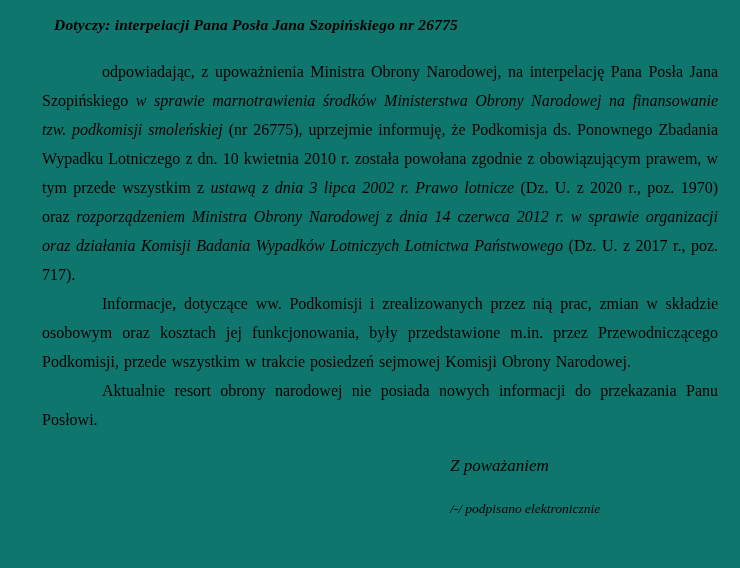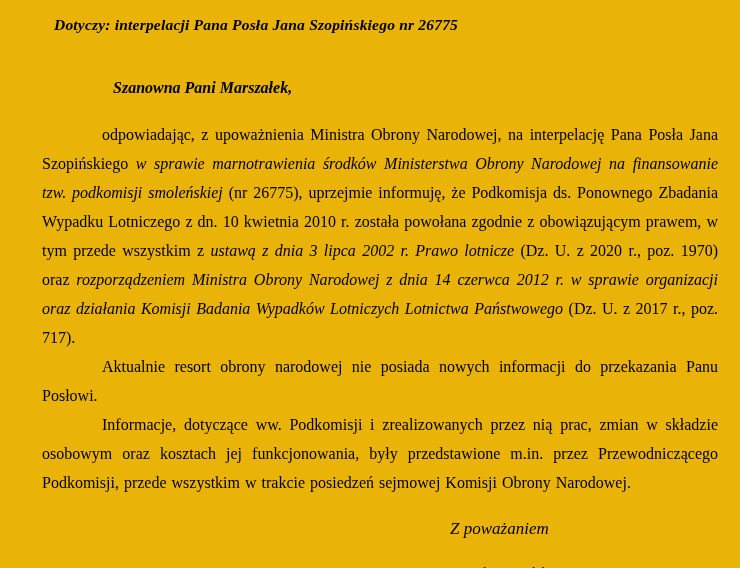--- a/index.html
+++ b/index.html
@@ -5,21 +5,21 @@
   html, body {
     margin: 0;
     padding: 0;
     background: #ffffff;
   }
   .page {
     position: relative;
     width: 740px;
     height: 568px;
     box-sizing: border-box;
-    background: #eab308;
+    background: #0f766e;
     color: #000000;
     font-family: "Liberation Serif", "DejaVu Serif", serif;
     padding: 15px 22px 0 42px;
     overflow: hidden;
   }
   .subject {
     margin: 0 0 0 12px;
     font-weight: bold;
     font-style: italic;
     font-size: 15.5px;
@@ -60,24 +60,23 @@
     font-size: 13.5px;
     line-height: 16px;
   }
 </style>
 </head>
 <body>
 
 <div class="page">
   <p class="subject">Dotyczy: interpelacji Pana Posła Jana Szopińskiego nr 26775</p>
 
-  <p class="salutation">Szanowna Pani Marszałek,</p>
 
   <div class="letter-body" id="letter-body">
       <p><span>odpowiadając, z upoważnienia Ministra Obrony Narodowej, na interpelację Pana Posła Jana Szopińskiego </span><em>w sprawie marnotrawienia środków Ministerstwa Obrony Narodowej na finansowanie tzw. podkomisji smoleńskiej</em><span> (nr 26775), uprzejmie informuję, że Podkomisja ds. Ponownego Zbadania Wypadku Lotniczego z dn. 10 kwietnia 2010 r. została powołana zgodnie z obowiązującym prawem, w tym przede wszystkim z </span><em>ustawą z dnia 3 lipca 2002 r. Prawo lotnicze</em><span> (Dz. U. z 2020 r., poz. 1970) oraz </span><em>rozporządzeniem Ministra Obrony Narodowej z dnia 14 czerwca 2012 r. w sprawie organizacji oraz działania Komisji Badania Wypadków Lotniczych Lotnictwa Państwowego</em><span> (Dz. U. z 2017 r., poz. 717).</span></p>
+      <p><span>Informacje, dotyczące ww. Podkomisji i zrealizowanych przez nią prac, zmian w składzie osobowym oraz kosztach jej funkcjonowania, były przedstawione m.in. przez Przewodniczącego Podkomisji, przede wszystkim w trakcie posiedzeń sejmowej Komisji Obrony Narodowej.</span></p>
       <p><span>Aktualnie resort obrony narodowej nie posiada nowych informacji do przekazania Panu Posłowi.</span></p>
-      <p><span>Informacje, dotyczące ww. Podkomisji i zrealizowanych przez nią prac, zmian w składzie osobowym oraz kosztach jej funkcjonowania, były przedstawione m.in. przez Przewodniczącego Podkomisji, przede wszystkim w trakcie posiedzeń sejmowej Komisji Obrony Narodowej.</span></p>
     </div>
 
   <p class="closing">Z poważaniem</p>
 
   <p class="signature-note">/-/ podpisano elektronicznie</p>
 </div>
 
 </body></html>

